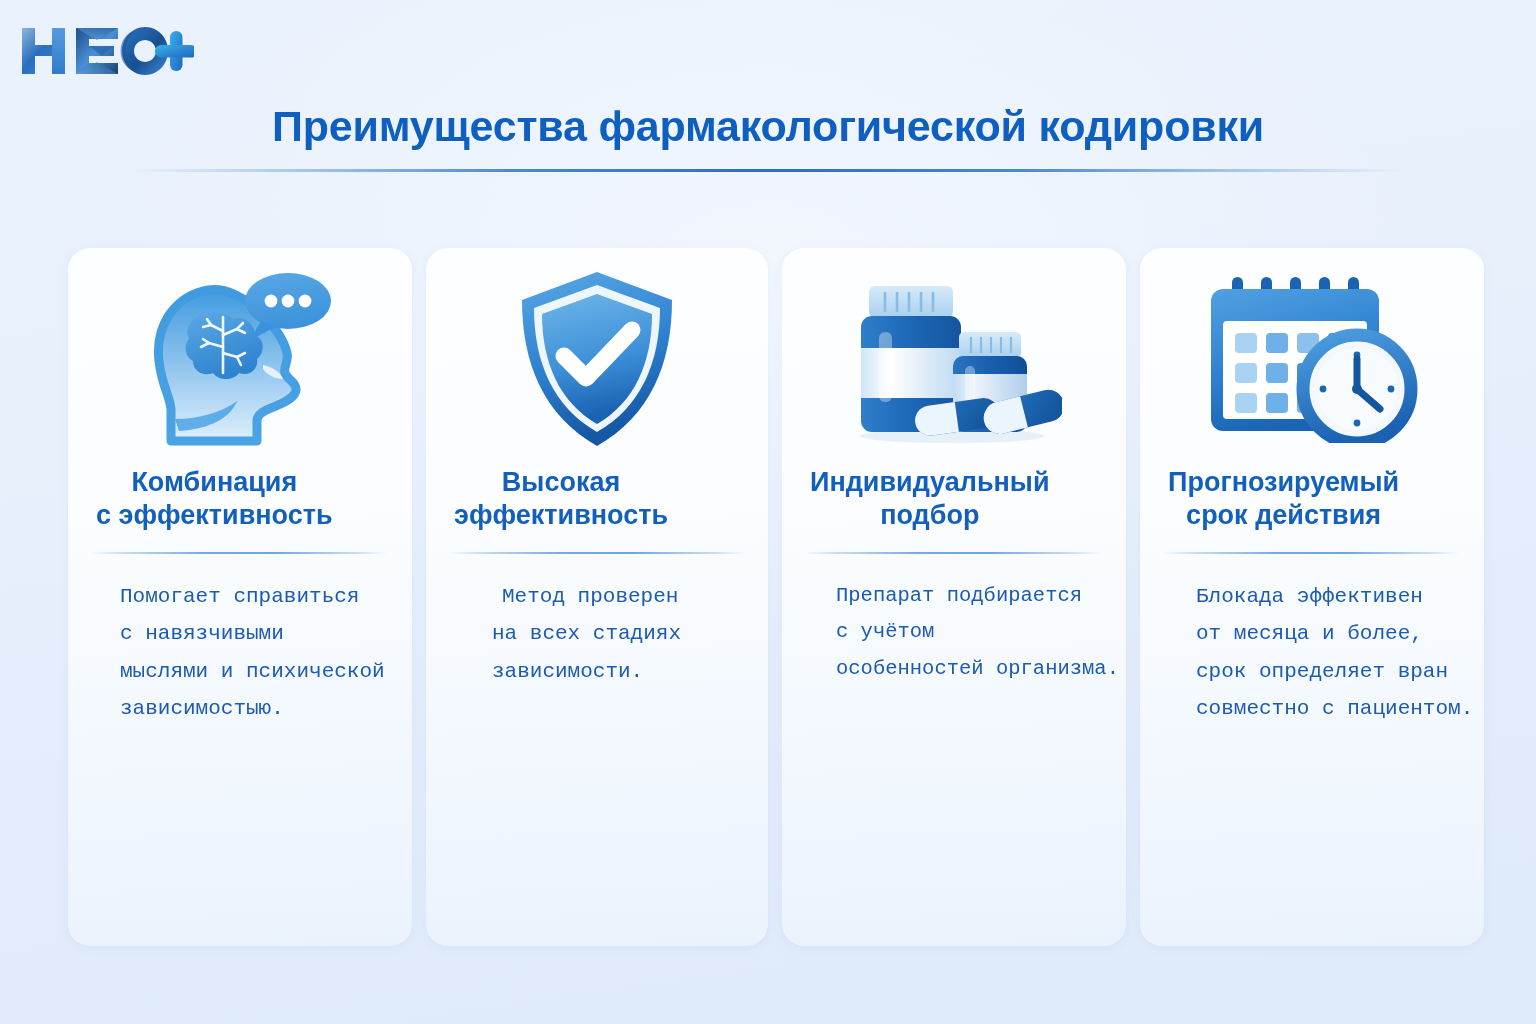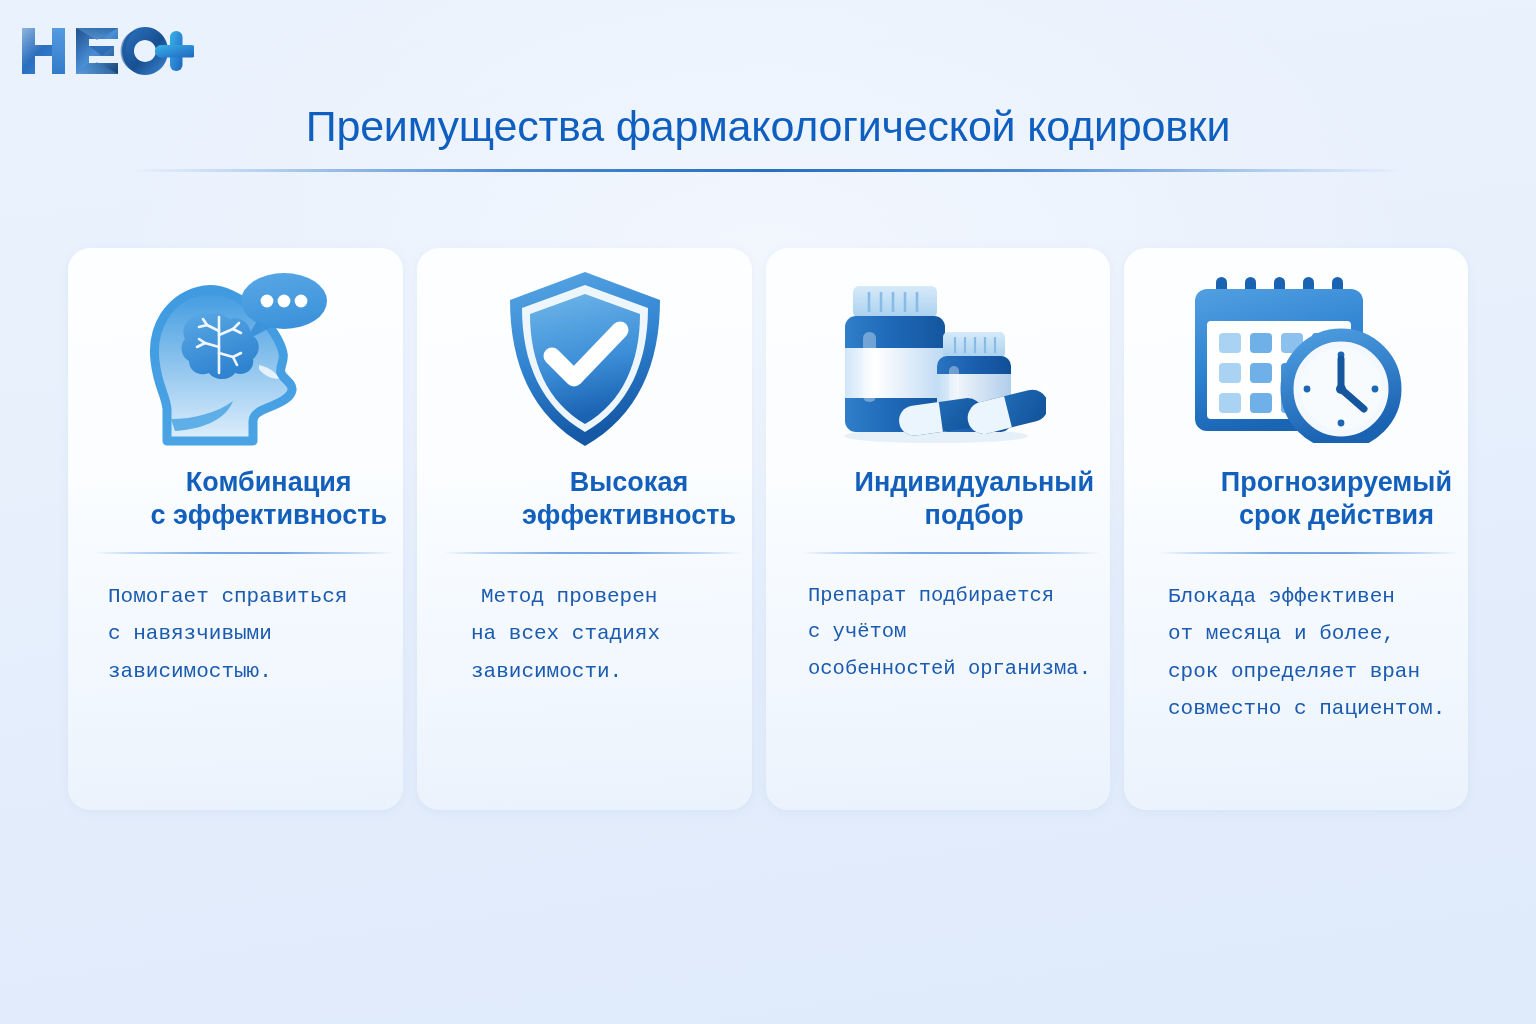--- a/index.html
+++ b/index.html
@@ -40,21 +40,21 @@
   
   #title-block {
     position: absolute;
     left: 0;
     top: 104px;
     width: 1536px;
     text-align: center;
   }
   #page-title {
     font-size: 43px;
-    font-weight: normal;
+    font-weight: bold;
     letter-spacing: -0.2px;
     color: #0f5fc0;
     line-height: 1.05;
     white-space: nowrap;
     text-shadow: 0 1px 0 rgba(255,255,255,0.55);
   }
   #title-rule {
     margin: 20px auto 0 auto;
     width: 1272px;
     height: 3px;
@@ -74,29 +74,29 @@
     position: absolute;
     left: 68px;
     top: 248px;
     width: 1400px;
     display: flex;
     gap: 14px;
   }
   .card {
     position: relative;
     width: 344px;
-    height: 562px;
+    height: 698px;
     border-radius: 22px;
     background: linear-gradient(178deg, #fdfeff 0%, #fbfdff 38%, #f1f7fe 78%, #eaf2fc 100%);
     box-shadow: 0 2px 10px rgba(120,160,210,0.10);
     box-sizing: border-box;
-    padding: 0 10px;
+    padding: 0 22px;
     display: flex;
     flex-direction: column;
-    align-items: flex-end;
+    align-items: flex-start;
   }
 
   .icon-wrap {
     height: 216px;
     width: 100%;
     display: flex;
     align-items: center;
     justify-content: center;
     padding-top: 6px;
     box-sizing: border-box;
@@ -265,20 +265,21 @@
         </svg>
       </div>
       <div class="card-title">
         <span>Комбинация</span><br>
         <span>с эффективность</span>
       </div>
       <div class="card-rule"></div>
       <div class="card-body">
         <span class="ln">Помогает справиться</span>
         <span class="ln">с навязчивыми</span>
+        <span class="ln">мыслями и психической</span>
         <span class="ln">зависимостыю.</span>
       </div>
     </div>
 
     <div class="card" id="card-1">
       <div class="icon-wrap">
         <svg width="170" height="182" viewBox="0 0 170 182">
           <defs>
             <linearGradient id="shOuter" x1="0" y1="0" x2="0.25" y2="1">
               <stop offset="0%" stop-color="#59a8e6"></stop>

